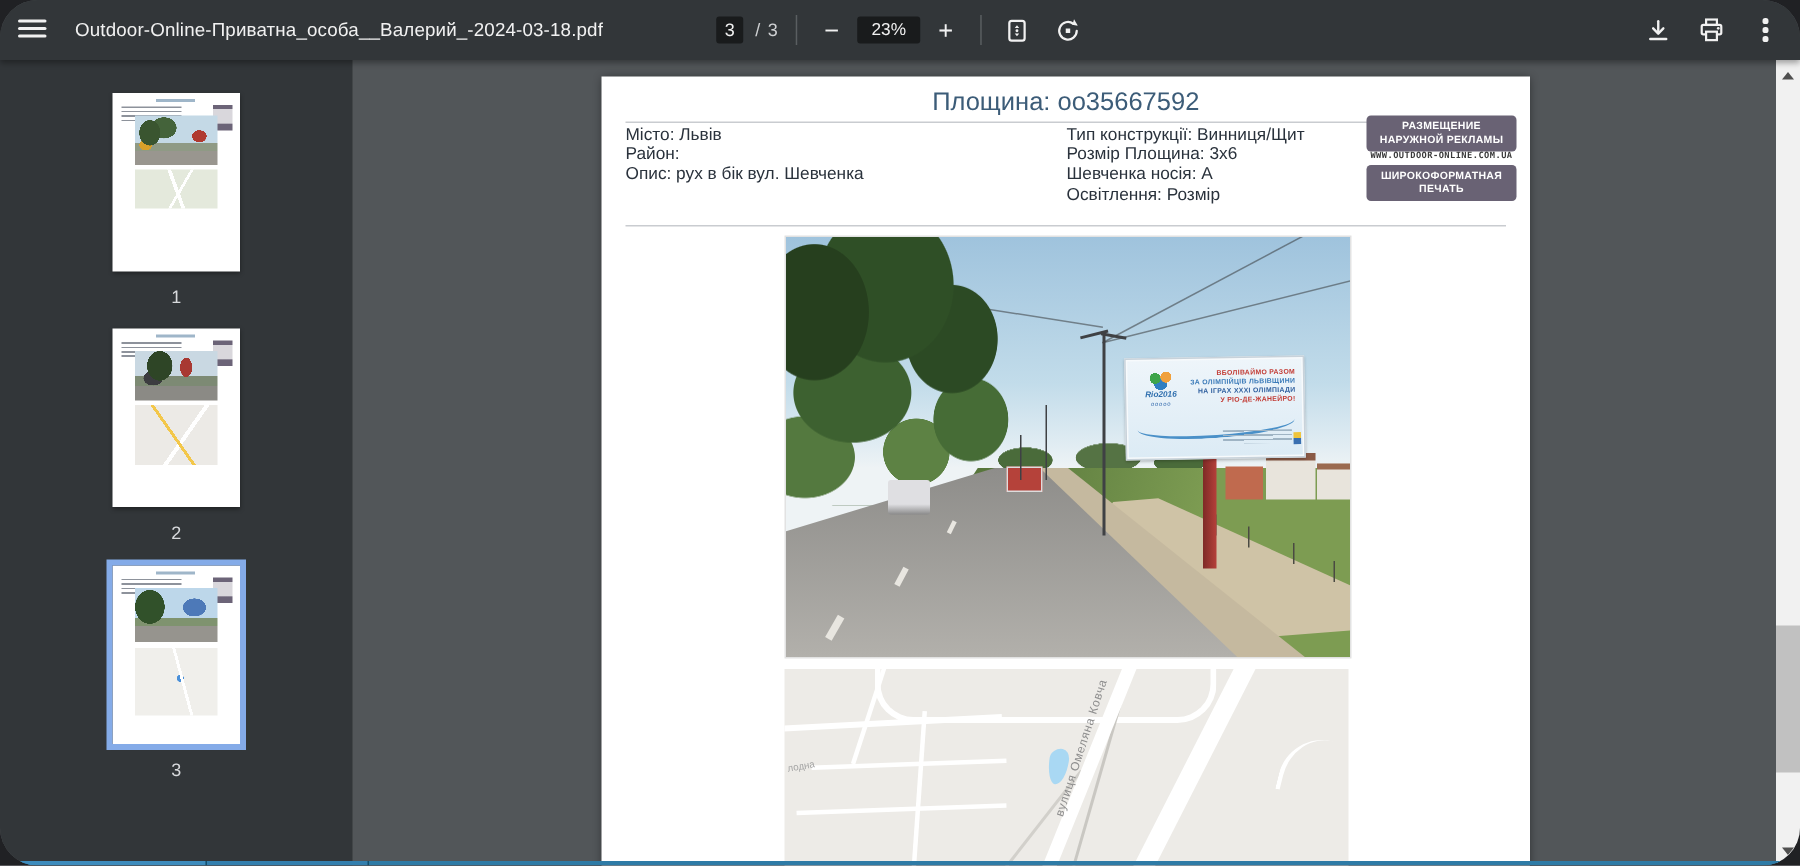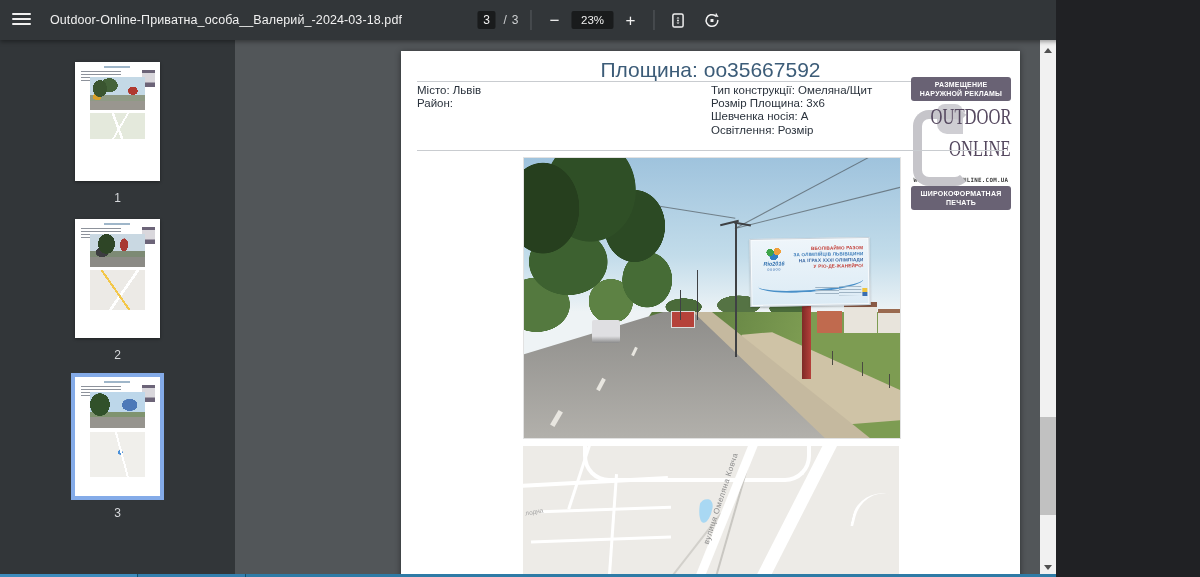--- a/index.html
+++ b/index.html
@@ -1,16 +1,16 @@
 <!DOCTYPE html>
 <html><head>
 <meta charset="utf-8">
 <style>
   html,body{margin:0;padding:0;background:#202124;font-family:"Liberation Sans",sans-serif;}
-  .screen{position:relative;width:1056px;height:577px;overflow:hidden;background:#525659;}
+  .screen{position:relative;width:1200px;height:577px;overflow:hidden;background:#525659;border-radius:25px;}
 
   
   .toolbar{position:absolute;left:0;top:0;width:1200px;height:40px;background:#323639;z-index:30;box-shadow:0 2px 4px rgba(0,0,0,.35);}
   .hamburger{position:absolute;left:12px;top:13px;width:19px;height:13px;cursor:pointer;}
   .hamburger i{display:block;height:2px;background:#f1f1f1;margin-bottom:3px;border-radius:1px;}
   .filename{position:absolute;left:50px;top:0;height:40px;line-height:40px;color:#f1f1f1;font-size:12.5px;font-weight:500;letter-spacing:.1px;white-space:nowrap;}
   .tb-center{position:absolute;left:50%;top:0;height:40px;transform:translateX(-50%);display:flex;align-items:center;color:#e8eaed;font-size:12px;}
   .page-input{width:18px;height:18px;background:#191b1c;border:none;border-radius:2px;color:#f1f1f1;font-size:12px;text-align:center;font-family:"Liberation Sans",sans-serif;padding:0;}
   .page-sep{margin:0 5px 0 8px;color:#cfd1d3;}
   .page-total{color:#cfd1d3;}
@@ -44,21 +44,21 @@
   .scrollbar{position:absolute;right:0;top:40px;width:16px;height:537px;background:#f1f1f1;z-index:25;}
   .sb-arrow{position:absolute;left:0;width:16px;height:16px;display:flex;align-items:center;justify-content:center;cursor:pointer;}
   .sb-up{top:2px;}
   .sb-down{bottom:2px;}
   .tri-up{width:0;height:0;border-left:4px solid transparent;border-right:4px solid transparent;border-bottom:5px solid #505050;}
   .tri-down{width:0;height:0;border-left:4px solid transparent;border-right:4px solid transparent;border-top:5px solid #505050;}
   .sb-thumb{position:absolute;left:0;top:377px;width:16px;height:98px;background:#c1c1c1;cursor:pointer;}
 
   
   .pdf-page{position:absolute;left:401px;top:51px;width:619px;height:560px;background:#fff;box-shadow:0 1px 6px rgba(0,0,0,.45);z-index:5;}
-  .doc-title{position:absolute;left:0;top:7px;width:619px;text-align:center;color:#3c5c78;font-size:21px;}
+  .doc-title{position:absolute;left:0;top:7px;width:619px;text-align:center;color:#3c5c78;font-size:17px;}
   .sep{position:absolute;left:16px;width:587px;height:1px;background:#c9ccd0;}
   .sep1{top:30px;} .sep2{top:99px;}
   .fields{position:absolute;top:33px;font-size:11.5px;line-height:13.2px;color:#2a323c;}
   .fields-left{left:16px;width:290px;}
   .fields-right{left:310px;width:195px;}
 
   
   .logo-block{position:absolute;left:510px;top:26px;width:100px;}
   .badge{background:#696274;color:#fff;font-size:7px;font-weight:bold;text-align:center;line-height:9px;padding:3px 2px;border-radius:3px;letter-spacing:.2px;}
   .badge2{margin-top:2px;}
@@ -253,36 +253,31 @@
     </div>
   </div>
 
   <div class="pdf-page">
     <div class="doc-title">Площина: оо35667592</div>
     <div class="sep sep1"></div>
 
     <div class="fields fields-left">
       <div>Місто: Львів</div>
       <div>Район:</div>
+      <div>Опис: рух в бік вул. Шевченка</div>
     </div>
     <div class="fields fields-right">
-      <div>Тип конструкції: Омеляна/Щит</div>
+      <div>Тип конструкції: Винниця/Щит</div>
       <div>Розмір Площина: 3х6</div>
       <div>Шевченка носія: А</div>
       <div>Освітлення: Розмір</div>
     </div>
 
     <div class="logo-block">
       <div class="badge">РАЗМЕЩЕНИЕ НАРУЖНОЙ РЕКЛАМЫ</div>
-      <div class="logo-art">
-        <div class="swoosh2"></div>
-        <div class="swoosh"></div>
-        <div class="logo-word lw1">OUTDOOR</div>
-        <div class="logo-word lw2">ONLINE</div>
-      </div>
       <div class="logo-www">WWW.OUTDOOR-ONLINE.COM.UA</div>
       <div class="badge badge2">ШИРОКОФОРМАТНАЯ ПЕЧАТЬ</div>
     </div>
 
     <div class="sep sep2"></div>
 
     <div class="photo">
       <div class="wire w3"></div>
       <div class="wire w1"></div>
       <div class="wire w2"></div>

